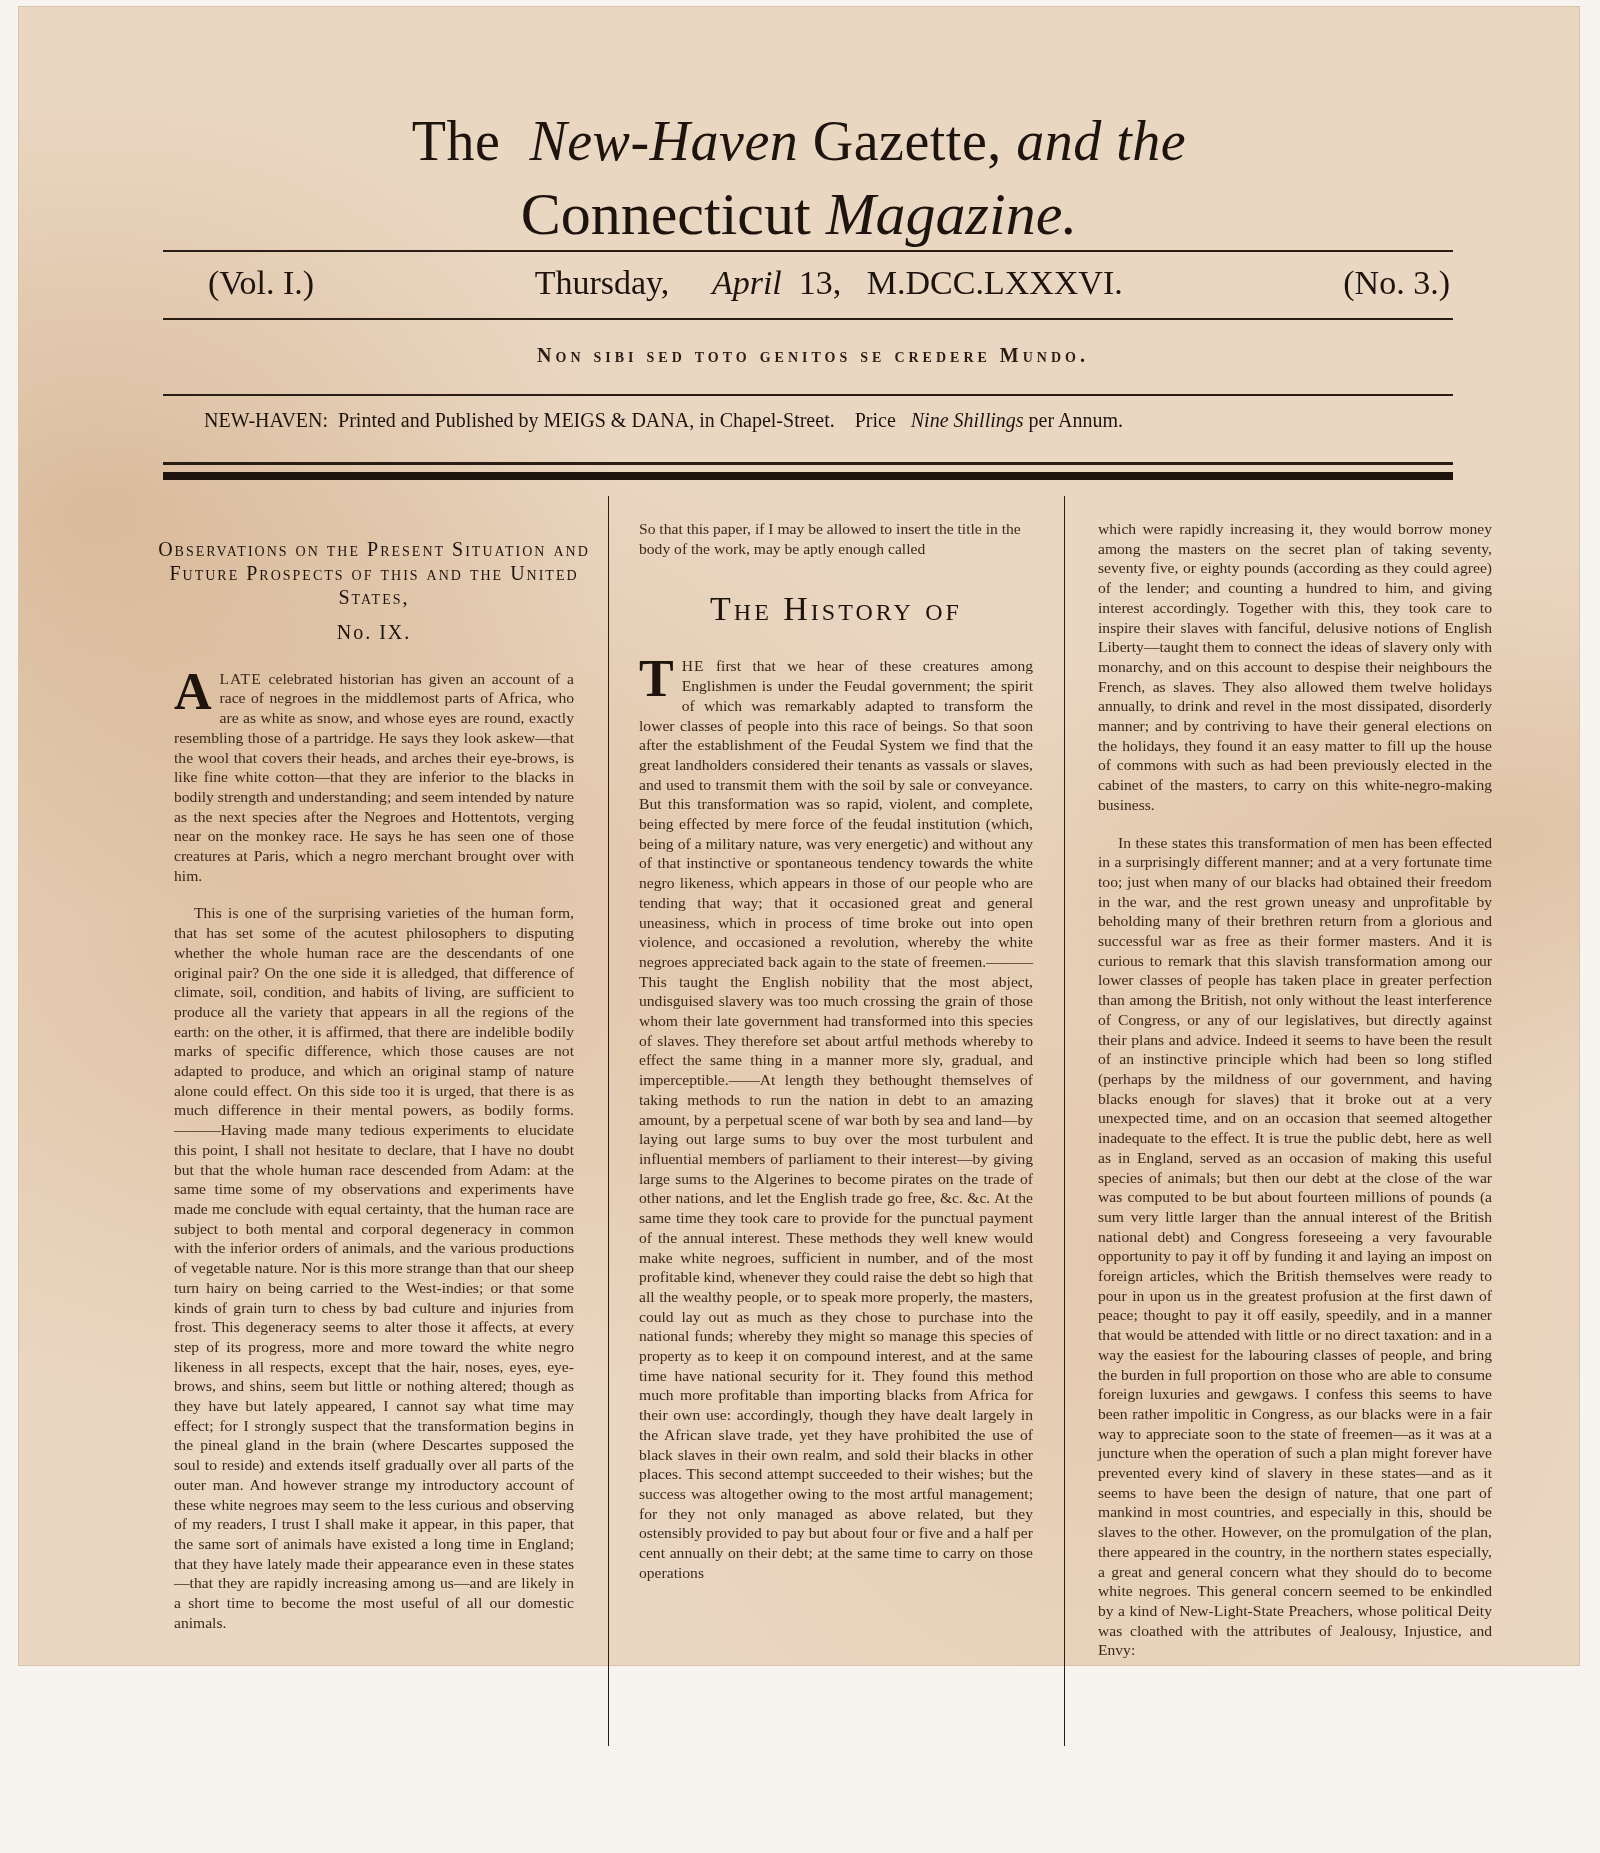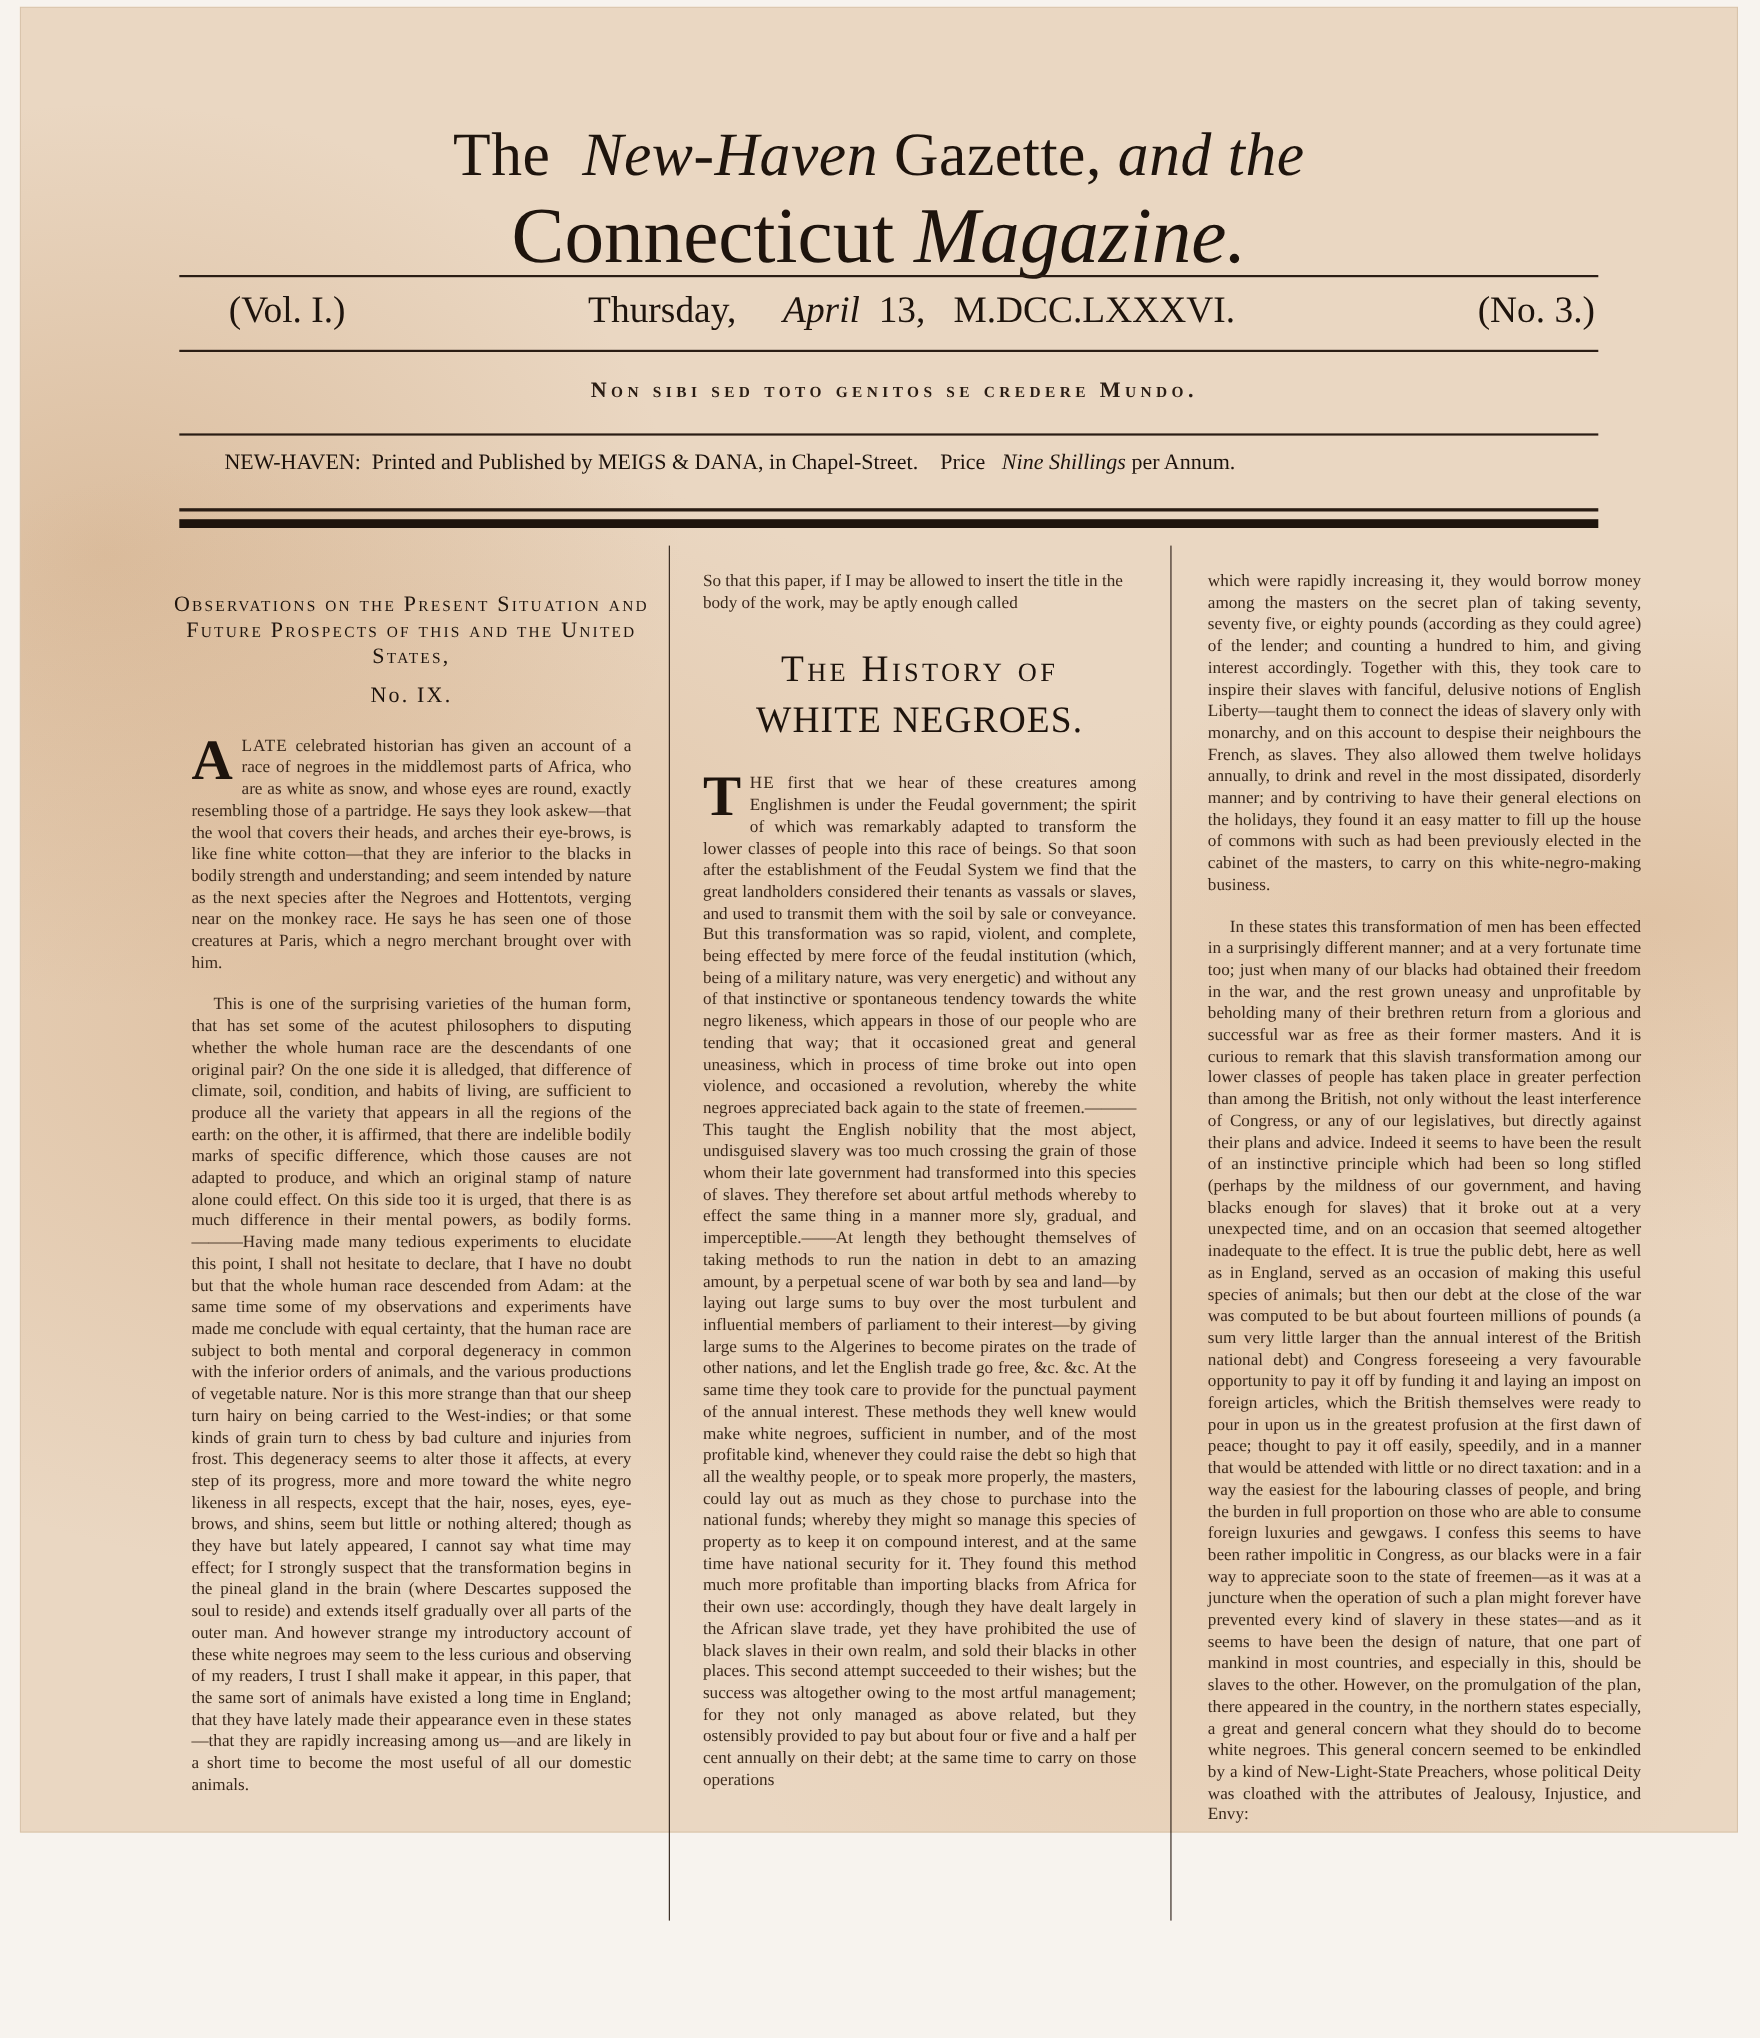--- a/index.html
+++ b/index.html
@@ -19,21 +19,21 @@
       #ead7c2;
     box-shadow: 0 0 0 1px #d8c3aa inset;
   }
   .masthead { position:absolute; left:0; right:0; top:0; }
   .title1 {
     position:absolute; left:0; right:0; top:105px; text-align:center;
     font-size:56px; line-height:60px; color:#1e140d; letter-spacing:0.5px;
   }
   .title2 {
     position:absolute; left:0; right:0; top:178px; text-align:center;
-    font-size:72px; line-height:60px; color:#1e140d;
+    font-size:60px; line-height:60px; color:#1e140d;
   }
   .it { font-style:italic; }
   .rule { position:absolute; height:2px; background:#2a1d14; }
   .dateline {
     position:absolute; left:190px; right:130px; top:258px;
     display:flex; justify-content:space-between; align-items:baseline;
     font-size:34px; color:#1e140d;
   }
   .motto {
     position:absolute; left:0; right:0; top:338px; text-align:center;
@@ -127,21 +127,20 @@
       <span class="lead-caps">LATE</span>
       <span>celebrated historian has given an account of a race of negroes in the middlemost parts of Africa, who are as white as snow, and whose eyes are round, exactly resembling those of a partridge. He says they look askew—that the wool that covers their heads, and arches their eye-brows, is like fine white cotton—that they are inferior to the blacks in bodily strength and understanding; and seem intended by nature as the next species after the Negroes and Hottentots, verging near on the monkey race. He says he has seen one of those creatures at Paris, which a negro merchant brought over with him.</span>
     </p>
     <p class="indent">This is one of the surprising varieties of the human form, that has set some of the acutest philosophers to disputing whether the whole human race are the descendants of one original pair? On the one side it is alledged, that difference of climate, soil, condition, and habits of living, are sufficient to produce all the variety that appears in all the regions of the earth: on the other, it is affirmed, that there are indelible bodily marks of specific difference, which those causes are not adapted to produce, and which an original stamp of nature alone could effect. On this side too it is urged, that there is as much difference in their mental powers, as bodily forms.———Having made many tedious experiments to elucidate this point, I shall not hesitate to declare, that I have no doubt but that the whole human race descended from Adam: at the same time some of my observations and experiments have made me conclude with equal certainty, that the human race are subject to both mental and corporal degeneracy in common with the inferior orders of animals, and the various productions of vegetable nature. Nor is this more strange than that our sheep turn hairy on being carried to the West-indies; or that some kinds of grain turn to chess by bad culture and injuries from frost. This degeneracy seems to alter those it affects, at every step of its progress, more and more toward the white negro likeness in all respects, except that the hair, noses, eyes, eye-brows, and shins, seem but little or nothing altered; though as they have but lately appeared, I cannot say what time may effect; for I strongly suspect that the transformation begins in the pineal gland in the brain (where Descartes supposed the soul to reside) and extends itself gradually over all parts of the outer man. And however strange my introductory account of these white negroes may seem to the less curious and observing of my readers, I trust I shall make it appear, in this paper, that the same sort of animals have existed a long time in England; that they have lately made their appearance even in these states—that they are rapidly increasing among us—and are likely in a short time to become the most useful of all our domestic animals.</p>
   </div>
 
   <div class="col col2">
     <p style="text-align:left;">So that this paper, if I may be allowed to insert the title in the body of the work, may be aptly enough called</p>
     <div class="hist-title">
       <div class="sc">The History of</div>
-      <div>WHITE NEGROES.</div>
     </div>
     <p>
       <span class="dropcap">T</span>
       <span class="lead-caps">HE</span>
       <span>first that we hear of these creatures among Englishmen is under the Feudal government; the spirit of which was remarkably adapted to transform the lower classes of people into this race of beings. So that soon after the establishment of the Feudal System we find that the great landholders considered their tenants as vassals or slaves, and used to transmit them with the soil by sale or conveyance. But this transformation was so rapid, violent, and complete, being effected by mere force of the feudal institution (which, being of a military nature, was very energetic) and without any of that instinctive or spontaneous tendency towards the white negro likeness, which appears in those of our people who are tending that way; that it occasioned great and general uneasiness, which in process of time broke out into open violence, and occasioned a revolution, whereby the white negroes appreciated back again to the state of freemen.———This taught the English nobility that the most abject, undisguised slavery was too much crossing the grain of those whom their late government had transformed into this species of slaves. They therefore set about artful methods whereby to effect the same thing in a manner more sly, gradual, and imperceptible.——At length they bethought themselves of taking methods to run the nation in debt to an amazing amount, by a perpetual scene of war both by sea and land—by laying out large sums to buy over the most turbulent and influential members of parliament to their interest—by giving large sums to the Algerines to become pirates on the trade of other nations, and let the English trade go free, &amp;c. &amp;c. At the same time they took care to provide for the punctual payment of the annual interest. These methods they well knew would make white negroes, sufficient in number, and of the most profitable kind, whenever they could raise the debt so high that all the wealthy people, or to speak more properly, the masters, could lay out as much as they chose to purchase into the national funds; whereby they might so manage this species of property as to keep it on compound interest, and at the same time have national security for it. They found this method much more profitable than importing blacks from Africa for their own use: accordingly, though they have dealt largely in the African slave trade, yet they have prohibited the use of black slaves in their own realm, and sold their blacks in other places. This second attempt succeeded to their wishes; but the success was altogether owing to the most artful management; for they not only managed as above related, but they ostensibly provided to pay but about four or five and a half per cent annually on their debt; at the same time to carry on those operations</span>
     </p>
   </div>
 
   <div class="col col3">
     <p>which were rapidly increasing it, they would borrow money among the masters on the secret plan of taking seventy, seventy five, or eighty pounds (according as they could agree) of the lender; and counting a hundred to him, and giving interest accordingly. Together with this, they took care to inspire their slaves with fanciful, delusive notions of English Liberty—taught them to connect the ideas of slavery only with monarchy, and on this account to despise their neighbours the French, as slaves. They also allowed them twelve holidays annually, to drink and revel in the most dissipated, disorderly manner; and by contriving to have their general elections on the holidays, they found it an easy matter to fill up the house of commons with such as had been previously elected in the cabinet of the masters, to carry on this white-negro-making business.</p>

